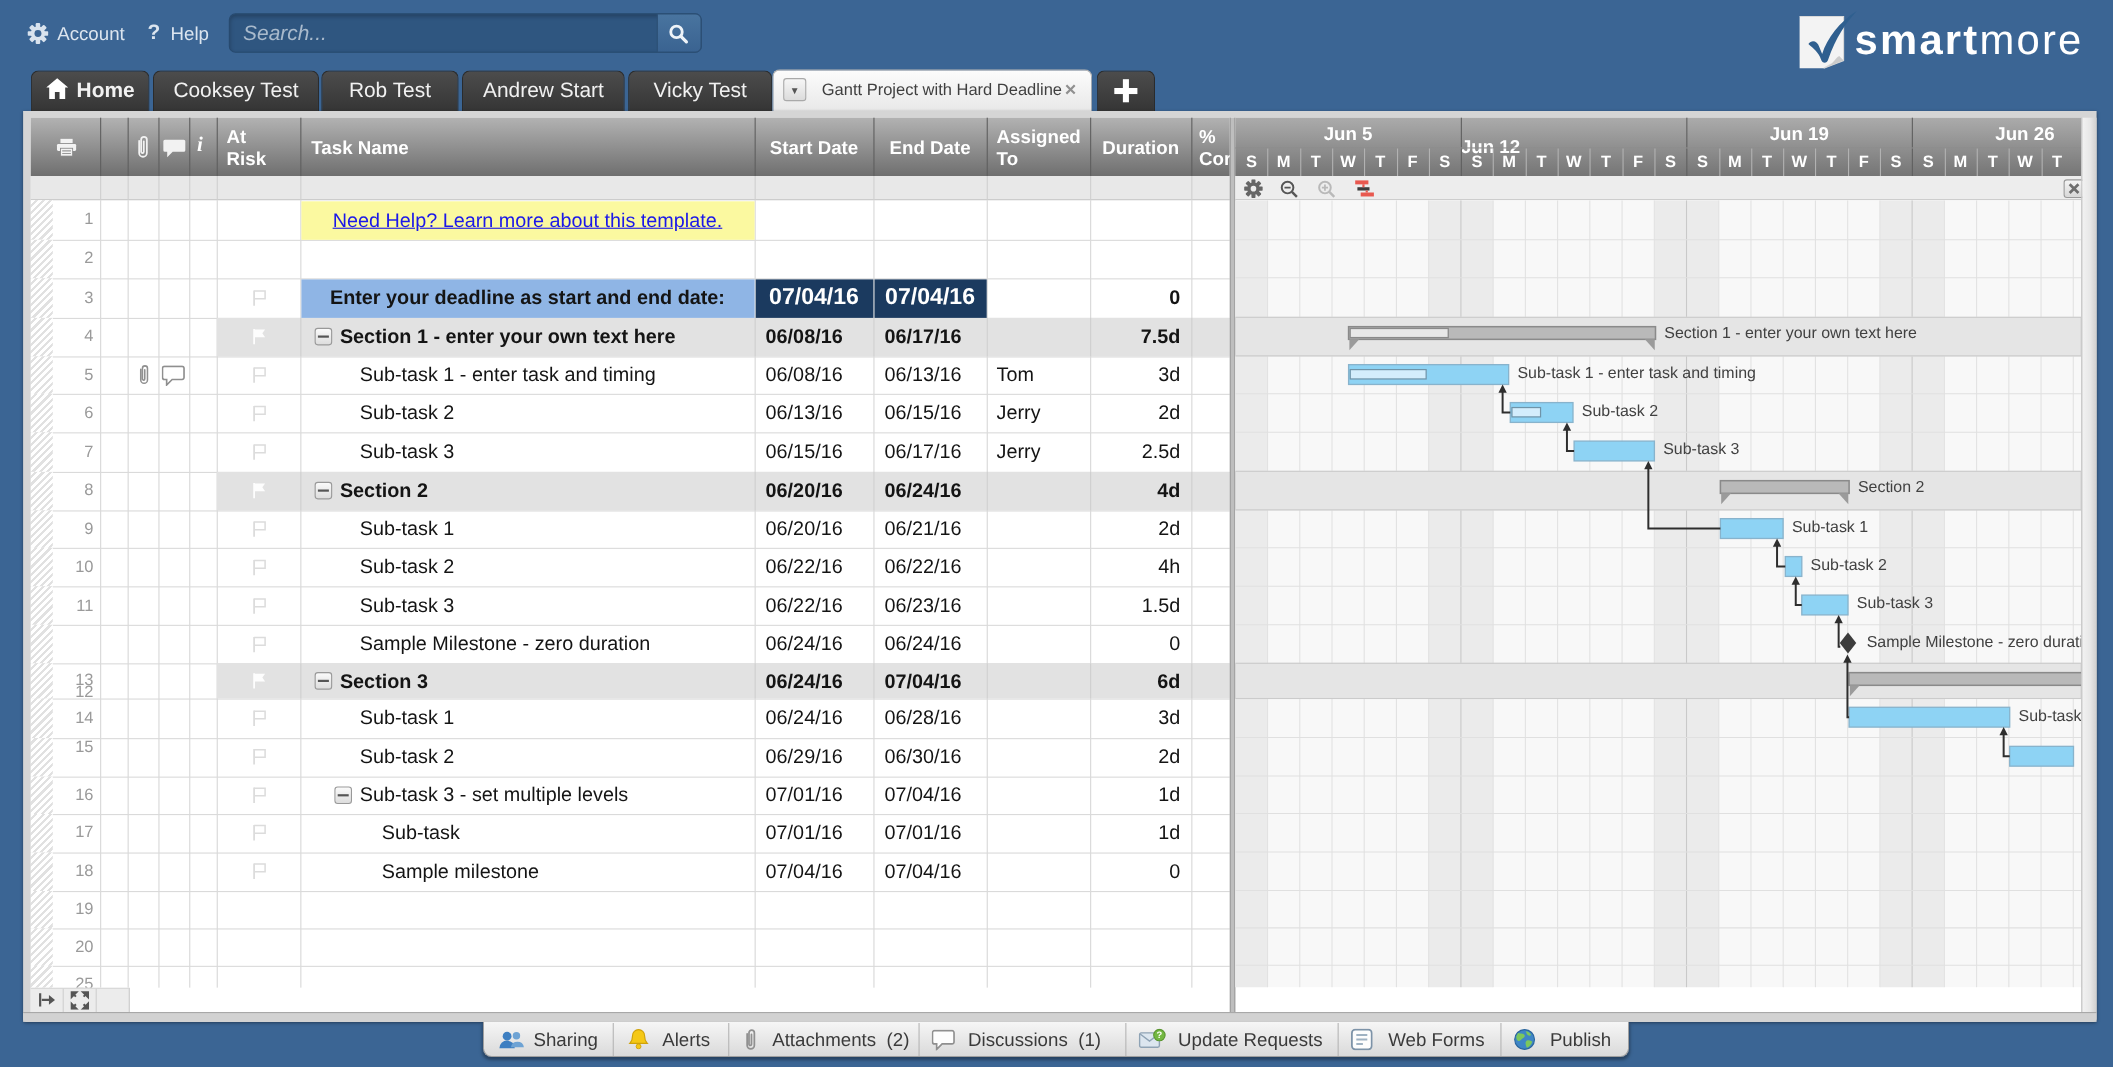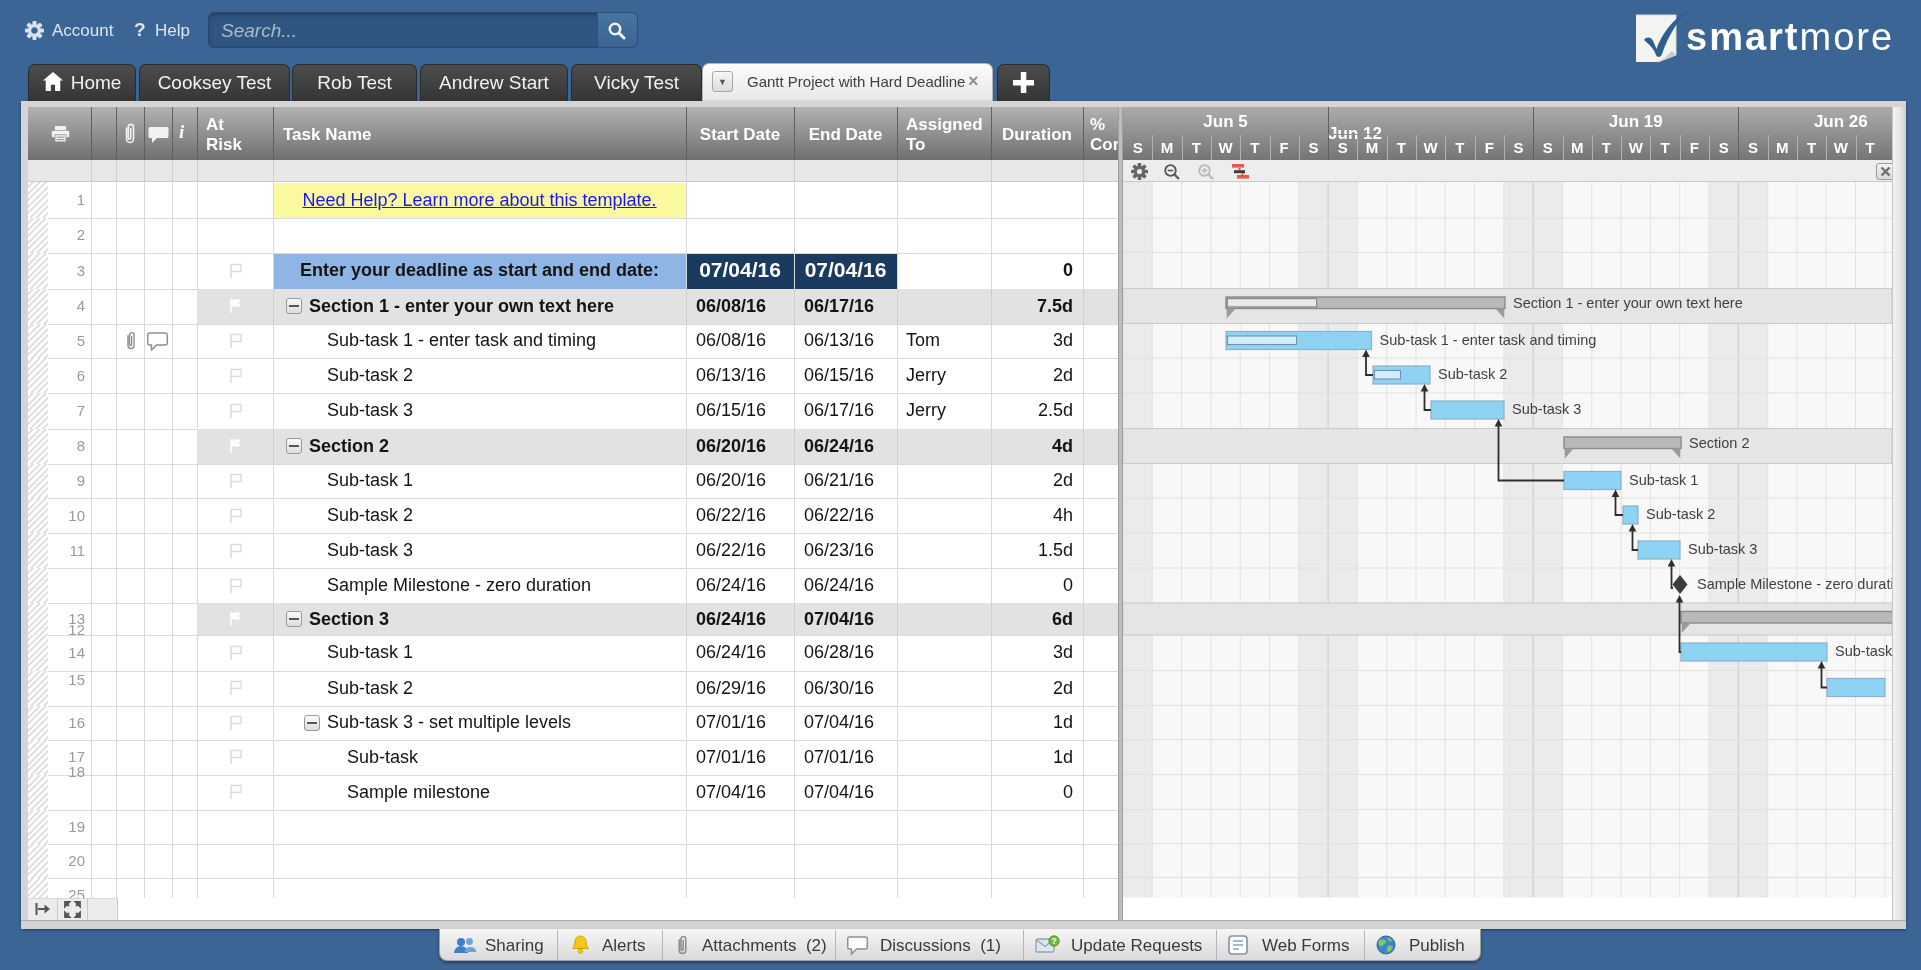--- a/index.html
+++ b/index.html
@@ -35,21 +35,21 @@
     <circle cx="9" cy="9" r="5.2" fill="none" stroke="#eef3f8" stroke-width="2.6"></circle>
     <line x1="13" y1="13" x2="18" y2="18" stroke="#eef3f8" stroke-width="3" stroke-linecap="round"></line>
   </svg>
 <svg class="abs" style="left:1634px;top:8px" width="58" height="58" viewBox="0 0 58 58">
     <path d="M2 7 h40 v40 l-18 7 h-22 z" fill="#f3f3f3"></path>
     <path d="M2 7 h40 v40 l-18 7 c6-4 9-5 18-7" fill="none" stroke="#d9d9d9" stroke-width="1"></path>
     <path d="M42 47 l-18 7 c8-2 10-9 14-11 z" fill="#cbcbcb"></path>
     <path d="M10 32 C13 28 18 29 20 35 L22.5 41 C27 27 38 12 54 2 C44 13 35 26 28 46 C26.8 50 22.8 50 21.5 46 C19.5 40 14.5 36 10 32 Z" fill="#2f5f8f"></path>
   </svg>
 <div class="abs" style="left:1686px;top:16px;font-size:38px;color:#fff;letter-spacing:2px;"><span style="font-weight:bold">smart</span><span style="font-weight:400">more</span></div>
-<div class="abs" style="left:28px;top:64px;width:108px;height:37px;background:linear-gradient(#4c4c4c,#353535);border:1px solid #2b2b2b;border-bottom:none;border-radius:7px 7px 0 0;color:#f1f1f1;text-align:center;font-size:19px;line-height:36px;font-weight:normal;"><svg style="vertical-align:-2px;margin-right:8px" width="20" height="19" viewBox="0 0 19 18">
+<div class="abs" style="left:28px;top:64px;width:108px;height:37px;background:linear-gradient(#4c4c4c,#353535);border:1px solid #2b2b2b;border-bottom:none;border-radius:7px 7px 0 0;color:#f1f1f1;text-align:center;font-size:19px;line-height:36px;font-weight:bold;"><svg style="vertical-align:-2px;margin-right:8px" width="20" height="19" viewBox="0 0 19 18">
       <path d="M9.5 0 L19 8 h-2.6 v10 h-4.9 v-6 h-4 v6 H2.6 V8 H0 z" fill="#fff"></path>
     </svg>Home</div>
 <div class="abs" style="left:139px;top:64px;width:151px;height:37px;background:linear-gradient(#4c4c4c,#353535);border:1px solid #2b2b2b;border-bottom:none;border-radius:7px 7px 0 0;color:#f1f1f1;text-align:center;font-size:19px;line-height:36px;">Cooksey Test</div>
 <div class="abs" style="left:292px;top:64px;width:125px;height:37px;background:linear-gradient(#4c4c4c,#353535);border:1px solid #2b2b2b;border-bottom:none;border-radius:7px 7px 0 0;color:#f1f1f1;text-align:center;font-size:19px;line-height:36px;">Rob Test</div>
 <div class="abs" style="left:420px;top:64px;width:148px;height:37px;background:linear-gradient(#4c4c4c,#353535);border:1px solid #2b2b2b;border-bottom:none;border-radius:7px 7px 0 0;color:#f1f1f1;text-align:center;font-size:19px;line-height:36px;">Andrew Start</div>
 <div class="abs" style="left:571px;top:64px;width:131px;height:37px;background:linear-gradient(#4c4c4c,#353535);border:1px solid #2b2b2b;border-bottom:none;border-radius:7px 7px 0 0;color:#f1f1f1;text-align:center;font-size:19px;line-height:36px;">Vicky Test</div>
 <div class="abs" style="left:702px;top:63px;width:291px;height:38px;background:linear-gradient(#fcfcfc,#e8e8e8);border:1px solid #b5b5b5;border-bottom:none;border-radius:7px 7px 0 0;"></div>
 <div class="abs" style="left:712px;top:71px;width:21px;height:21px;background:linear-gradient(#f6f6f6,#dcdcdc);border:1px solid #a9a9a9;border-radius:3px;text-align:center;color:#555;font-size:9px;line-height:20px;">▼</div>
 <div class="abs" style="left:747px;top:73px;font-size:15px;color:#3f3f3f;">Gantt Project with Hard Deadline</div>
 <div class="abs" style="left:968px;top:71px;font-size:18px;color:#909090;font-weight:bold;">×</div>
@@ -164,21 +164,21 @@
 <div class="num" style="left:48px;top:610.0px;width:37px;">13</div>
 <div class="abs" style="left:28px;top:635px;width:20px;height:35.5px;background:repeating-linear-gradient(135deg,#fff 0,#fff 2.6px,#e1e1e1 2.6px,#e1e1e1 4.6px);"></div>
 <div class="num" style="left:48px;top:643.75px;width:37px;">14</div>
 <div class="abs" style="left:28px;top:670.5px;width:20px;height:35.0px;background:repeating-linear-gradient(135deg,#fff 0,#fff 2.6px,#e1e1e1 2.6px,#e1e1e1 4.6px);"></div>
 <div class="num" style="left:48px;top:671px;width:37px;">15</div>
 <div class="abs" style="left:28px;top:705.5px;width:20px;height:34.0px;background:repeating-linear-gradient(135deg,#fff 0,#fff 2.6px,#e1e1e1 2.6px,#e1e1e1 4.6px);"></div>
 <div class="num" style="left:48px;top:713.5px;width:37px;">16</div>
 <div class="abs" style="left:28px;top:739.5px;width:20px;height:35.0px;background:repeating-linear-gradient(135deg,#fff 0,#fff 2.6px,#e1e1e1 2.6px,#e1e1e1 4.6px);"></div>
 <div class="num" style="left:48px;top:748.0px;width:37px;">17</div>
 <div class="abs" style="left:28px;top:774.5px;width:20px;height:35.0px;background:repeating-linear-gradient(135deg,#fff 0,#fff 2.6px,#e1e1e1 2.6px,#e1e1e1 4.6px);"></div>
-<div class="num" style="left:48px;top:763px;width:37px;">18</div>
+<div class="num" style="left:48px;top:783.0px;width:37px;">18</div>
 <div class="abs" style="left:28px;top:809.5px;width:20px;height:34.0px;background:repeating-linear-gradient(135deg,#fff 0,#fff 2.6px,#e1e1e1 2.6px,#e1e1e1 4.6px);"></div>
 <div class="num" style="left:48px;top:817.5px;width:37px;">19</div>
 <div class="abs" style="left:28px;top:843.5px;width:20px;height:34.0px;background:repeating-linear-gradient(135deg,#fff 0,#fff 2.6px,#e1e1e1 2.6px,#e1e1e1 4.6px);"></div>
 <div class="num" style="left:48px;top:851.5px;width:37px;">20</div>
 <div class="abs" style="left:28px;top:877.5px;width:20px;height:20.0px;background:repeating-linear-gradient(135deg,#fff 0,#fff 2.6px,#e1e1e1 2.6px,#e1e1e1 4.6px);"></div>
 <div class="num" style="left:48px;top:886px;width:37px;">25</div>
 <div class="abs" style="left:197px;top:288.5px;width:921px;height:35.0px;background:#e2e2e2;"></div>
 <div class="abs" style="left:273px;top:288.5px;width:1px;height:35.0px;background:#cfcfcf;"></div>
 <div class="abs" style="left:686px;top:288.5px;width:1px;height:35.0px;background:#cfcfcf;"></div>
 <div class="abs" style="left:794px;top:288.5px;width:1px;height:35.0px;background:#cfcfcf;"></div>

